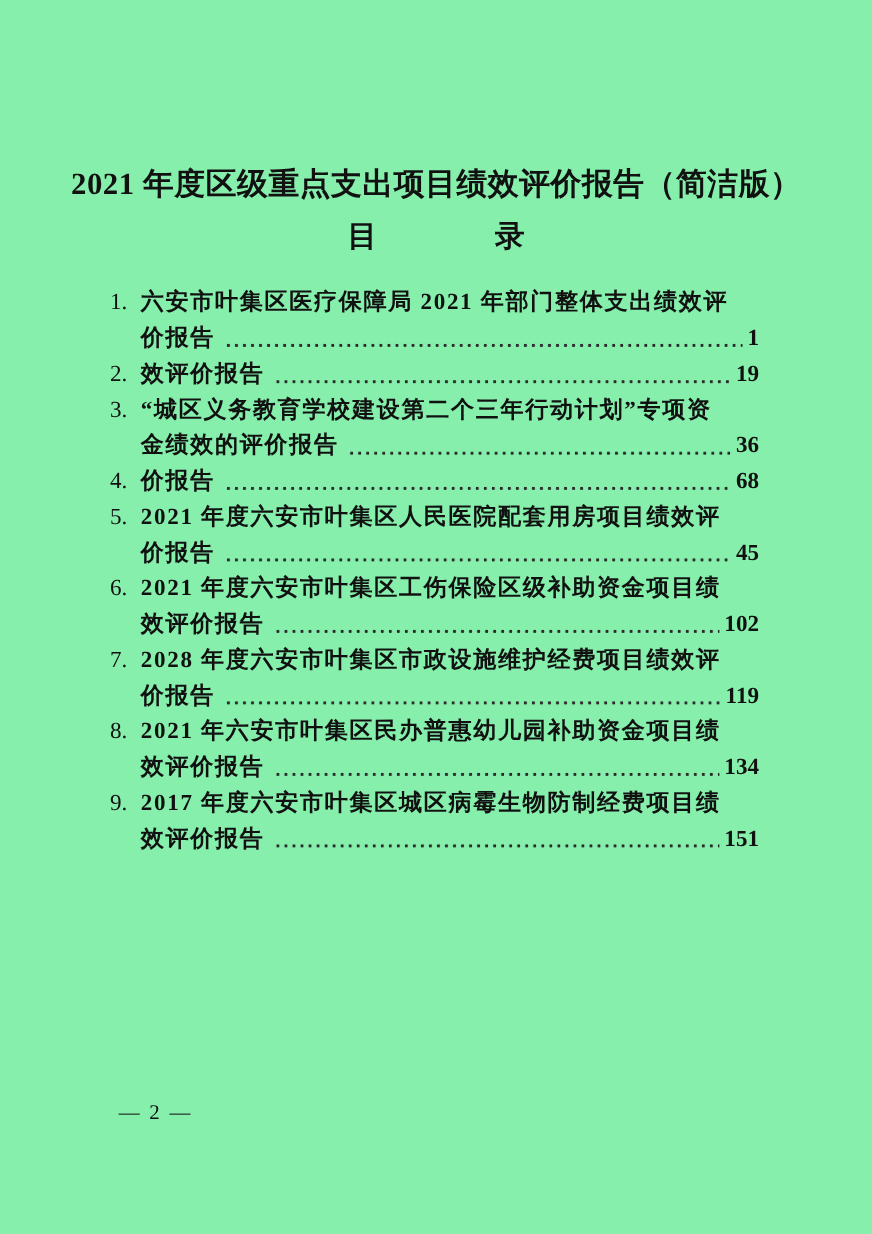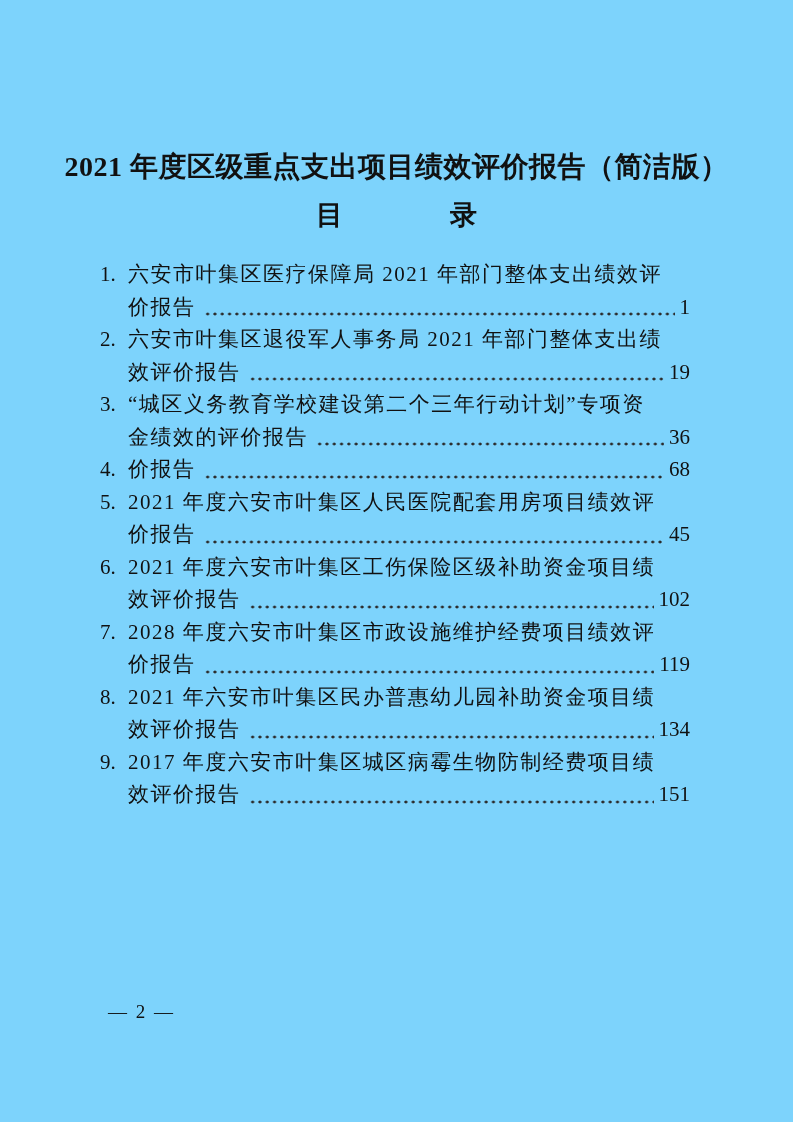--- a/index.html
+++ b/index.html
@@ -4,21 +4,21 @@
 <style>
   html, body {
     margin: 0;
     padding: 0;
     background: #ffffff;
   }
   .page {
     position: relative;
     width: 793px;
     height: 1122px;
-    background: #7dd3fc;
+    background: #86efac;
     overflow: hidden;
     font-family: "Liberation Serif", "DejaVu Serif", serif;
     color: #111111;
   }
   .doc-title {
     position: absolute;
     top: 148px;
     left: 0;
     width: 100%;
     text-align: center;
@@ -56,20 +56,21 @@
     align-items: flex-start;
     margin: 0 0 0 0;
   }
   .toc-item .num {
     flex: 0 0 28px;
     letter-spacing: 0;
   }
   .toc-item .body {
     flex: 1 1 auto;
     min-width: 0;
+    font-weight: bold;
   }
   .toc-item .line1 {
     letter-spacing: 1.5px;
     white-space: nowrap;
   }
   .toc-item .line2 {
     display: flex;
     align-items: baseline;
     text-align: center;
   }
@@ -122,21 +123,20 @@
           <span class="text">价报告</span>
           <span class="leader"></span>
           <span class="pagenum">1</span>
         </div>
       </div>
     </li>
 
     <li class="toc-item">
       <span class="num">2.</span>
       <div class="body">
-        <div class="line1">六安市叶集区退役军人事务局 2021 年部门整体支出绩</div>
         <div class="line2">
           <span class="text">效评价报告</span>
           <span class="leader"></span>
           <span class="pagenum">19</span>
         </div>
       </div>
     </li>
 
     <li class="toc-item">
       <span class="num">3.</span>

